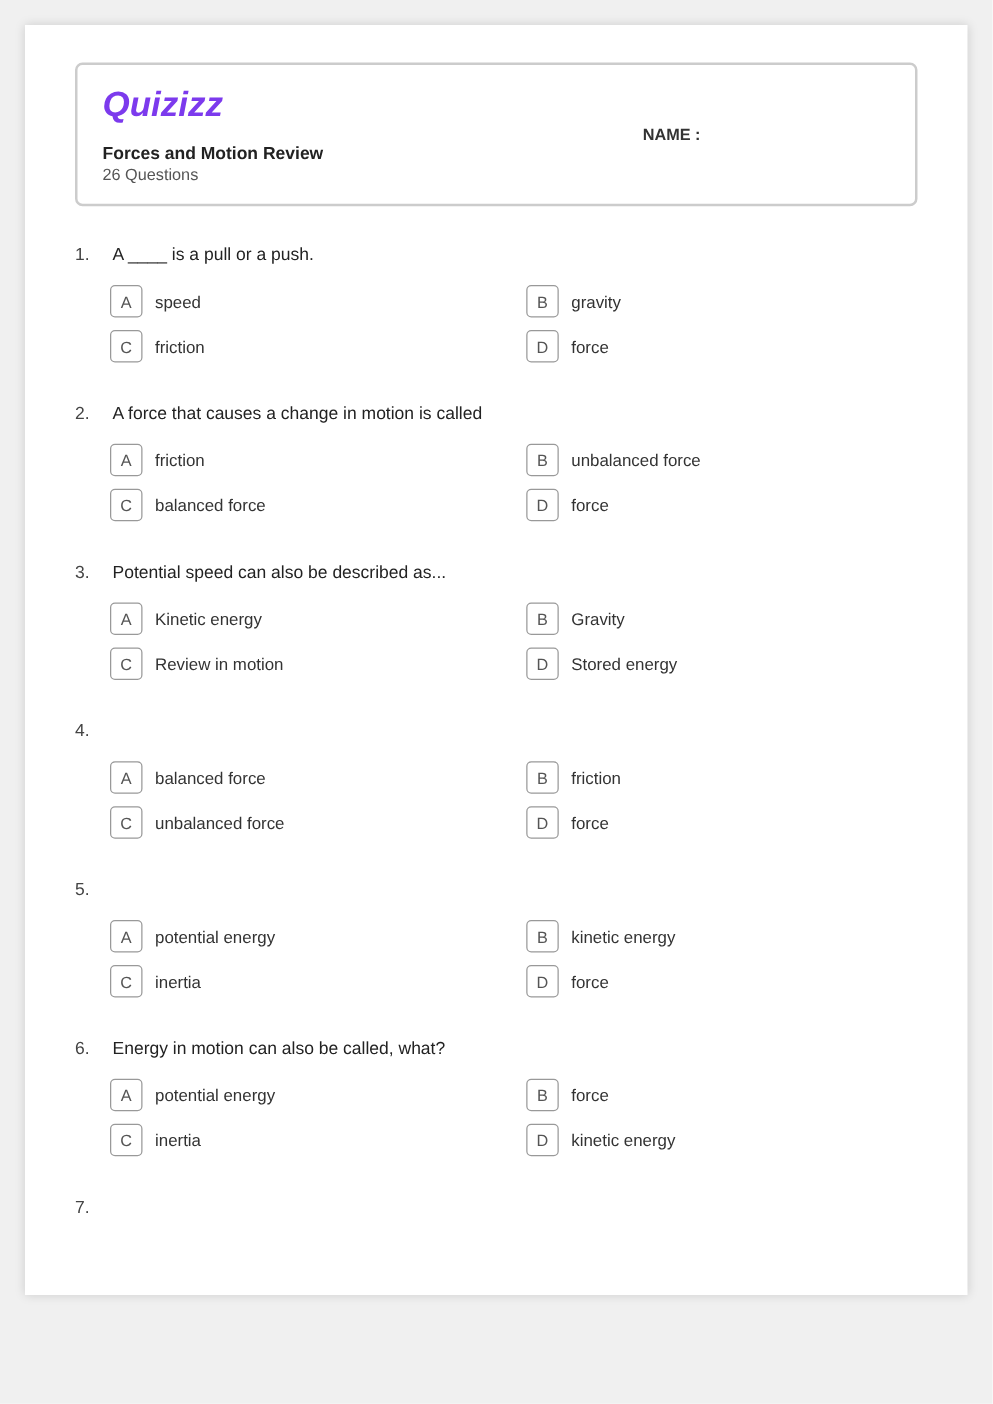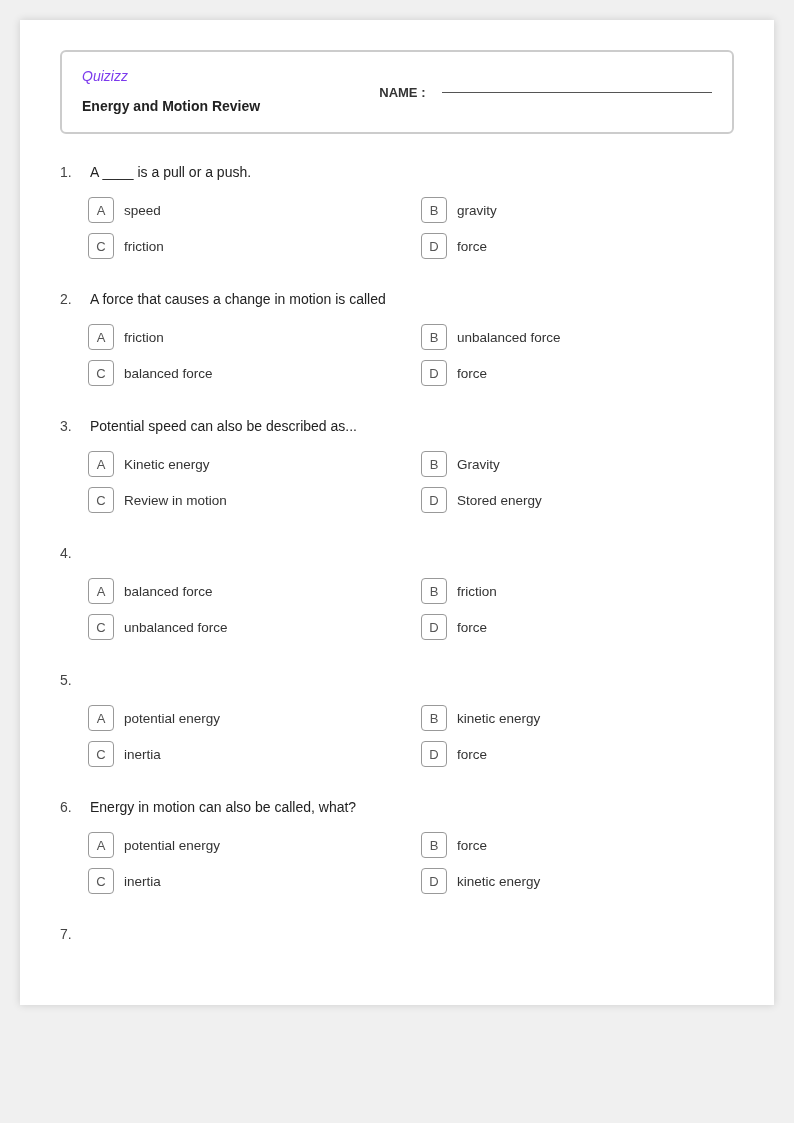--- a/index.html
+++ b/index.html
@@ -26,40 +26,39 @@
       margin-bottom: 28px;
       gap: 20px;
     }
     .header-left {
       flex: 1;
       display: flex;
       flex-direction: column;
       justify-content: center;
     }
     .logo {
-      font-size: 14px;
-      font-weight: normal;
+      font-size: 28px;
+      font-weight: bold;
       color: #7c3aed;
       font-style: italic;
       margin-bottom: 14px;
     }
     .quiz-title {
       font-size: 14px;
       color: #222;
       font-weight: 600;
       margin-bottom: 2px;
     }
     .quiz-count {
       font-size: 13px;
       color: #555;
     }
     .header-right {
       flex: 1.2;
       display: flex;
-      flex-direction: column;
       gap: 10px;
       justify-content: center;
     }
     .field-row {
       display: flex;
       align-items: center;
       gap: 8px;
     }
     .field-label {
       font-size: 13px;
@@ -115,21 +114,22 @@
     }
   </style>
 </head>
 <body>
 
 <div class="page">
 
   <div class="header">
     <div class="header-left">
       <div class="logo">Quizizz</div>
-      <div class="quiz-title">Energy and Motion Review</div>
+      <div class="quiz-title">Forces and Motion Review</div>
+      <div class="quiz-count">26 Questions</div>
     </div>
     <div class="header-right">
       <div class="field-row">
         <span class="field-label">NAME :</span>
         <div class="field-line"></div>
       </div>
     </div>
   </div>
 
   <div id="questions-container">

